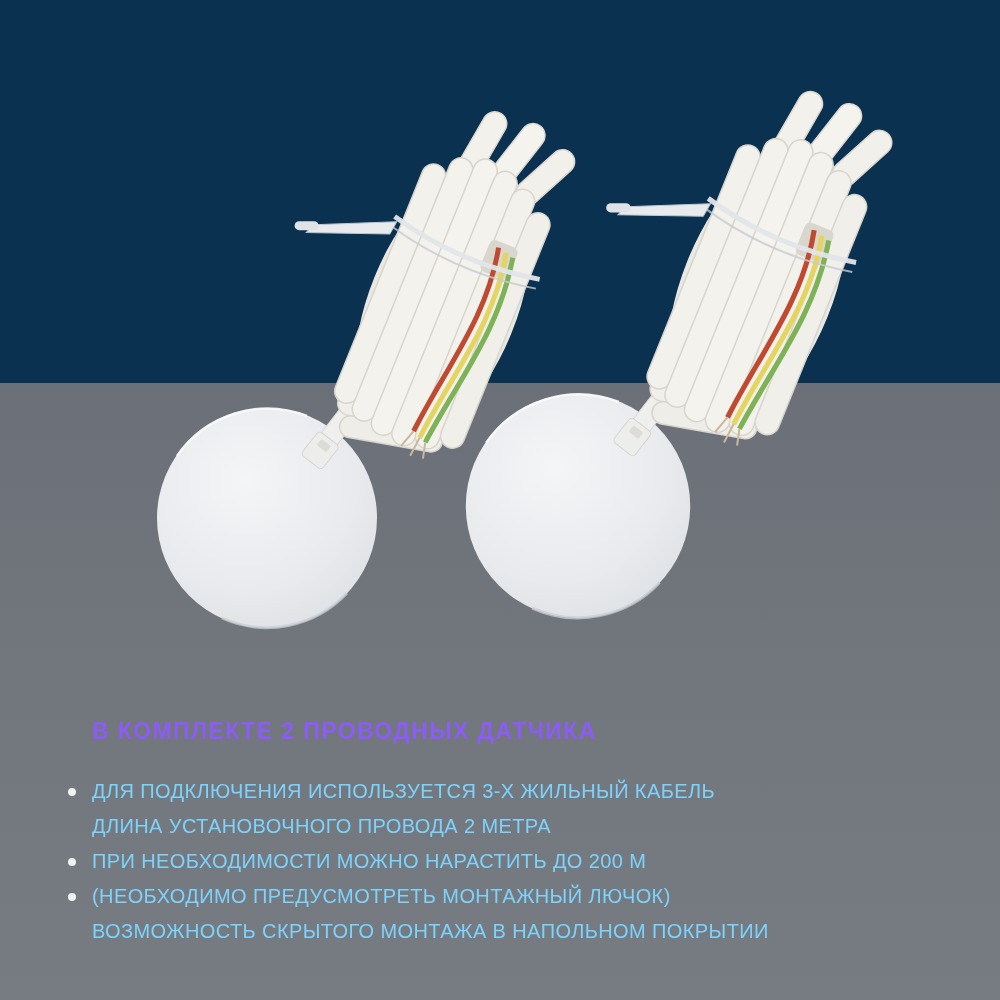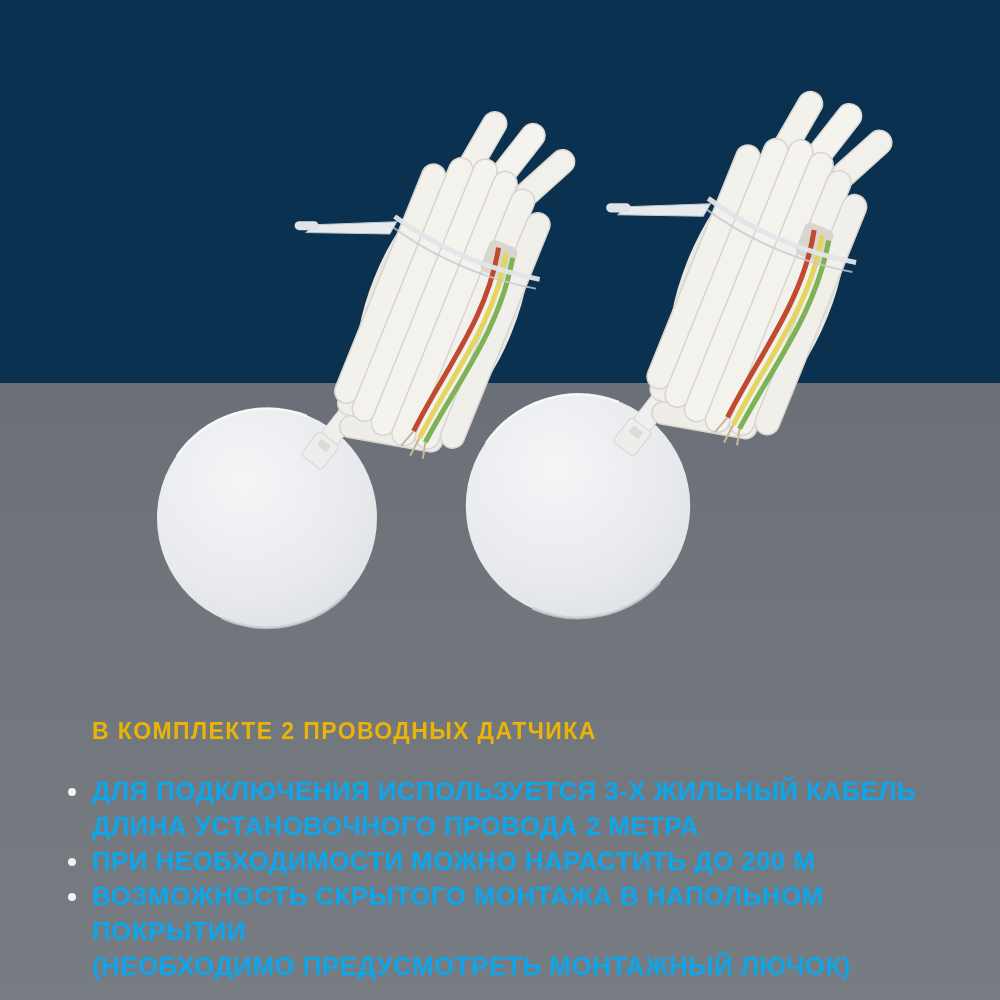--- a/index.html
+++ b/index.html
@@ -7,25 +7,25 @@
     position:relative;width:1000px;height:1000px;overflow:hidden;
     font-family:"Liberation Sans",sans-serif;
   }
   .bg-top{position:absolute;top:0;left:0;width:100%;height:383px;background:#0A314F;}
   .bg-bottom{position:absolute;top:383px;left:0;width:100%;height:617px;
     background:linear-gradient(180deg,#6B7078 0%,#71767D 40%,#777C83 100%);}
   svg.products{position:absolute;top:0;left:0;display:block;}
   .text-block{position:absolute;left:92px;right:30px;top:716px;}
   .heading{
     font-size:23px;font-weight:700;letter-spacing:1.4px;
-    color:#eab308;margin:0 0 28px 0;line-height:30px;
+    color:#8b5cf6;margin:0 0 28px 0;line-height:30px;
   }
   ul.bullets{list-style:none;margin:0;padding:0;}
   ul.bullets li{
-    position:relative;color:#0ea5e9;font-size:26px;font-weight:700;
+    position:relative;color:#7dd3fc;font-size:20px;font-weight:400;
     letter-spacing:0.4px;line-height:35px;
   }
   .dot{
     position:absolute;left:-24px;top:14px;width:8px;height:8px;
     border-radius:50%;background:#F2F2F2;
   }
   .ln{display:block;}
 </style>
 </head>
 <body>
@@ -100,19 +100,19 @@
         <span class="dot"></span>
         <span class="ln">ДЛЯ ПОДКЛЮЧЕНИЯ ИСПОЛЬЗУЕТСЯ 3-Х ЖИЛЬНЫЙ КАБЕЛЬ</span>
         <span class="ln">ДЛИНА УСТАНОВОЧНОГО ПРОВОДА 2 МЕТРА</span>
       </li>
       <li>
         <span class="dot"></span>
         <span class="ln">ПРИ НЕОБХОДИМОСТИ МОЖНО НАРАСТИТЬ ДО 200 М</span>
       </li>
       <li>
         <span class="dot"></span>
+        <span class="ln">(НЕОБХОДИМО ПРЕДУСМОТРЕТЬ МОНТАЖНЫЙ ЛЮЧОК)</span>
         <span class="ln">ВОЗМОЖНОСТЬ СКРЫТОГО МОНТАЖА В НАПОЛЬНОМ ПОКРЫТИИ</span>
-        <span class="ln">(НЕОБХОДИМО ПРЕДУСМОТРЕТЬ МОНТАЖНЫЙ ЛЮЧОК)</span>
       </li>
     </ul>
   </div>
 
 </div>
 
 </body></html>

